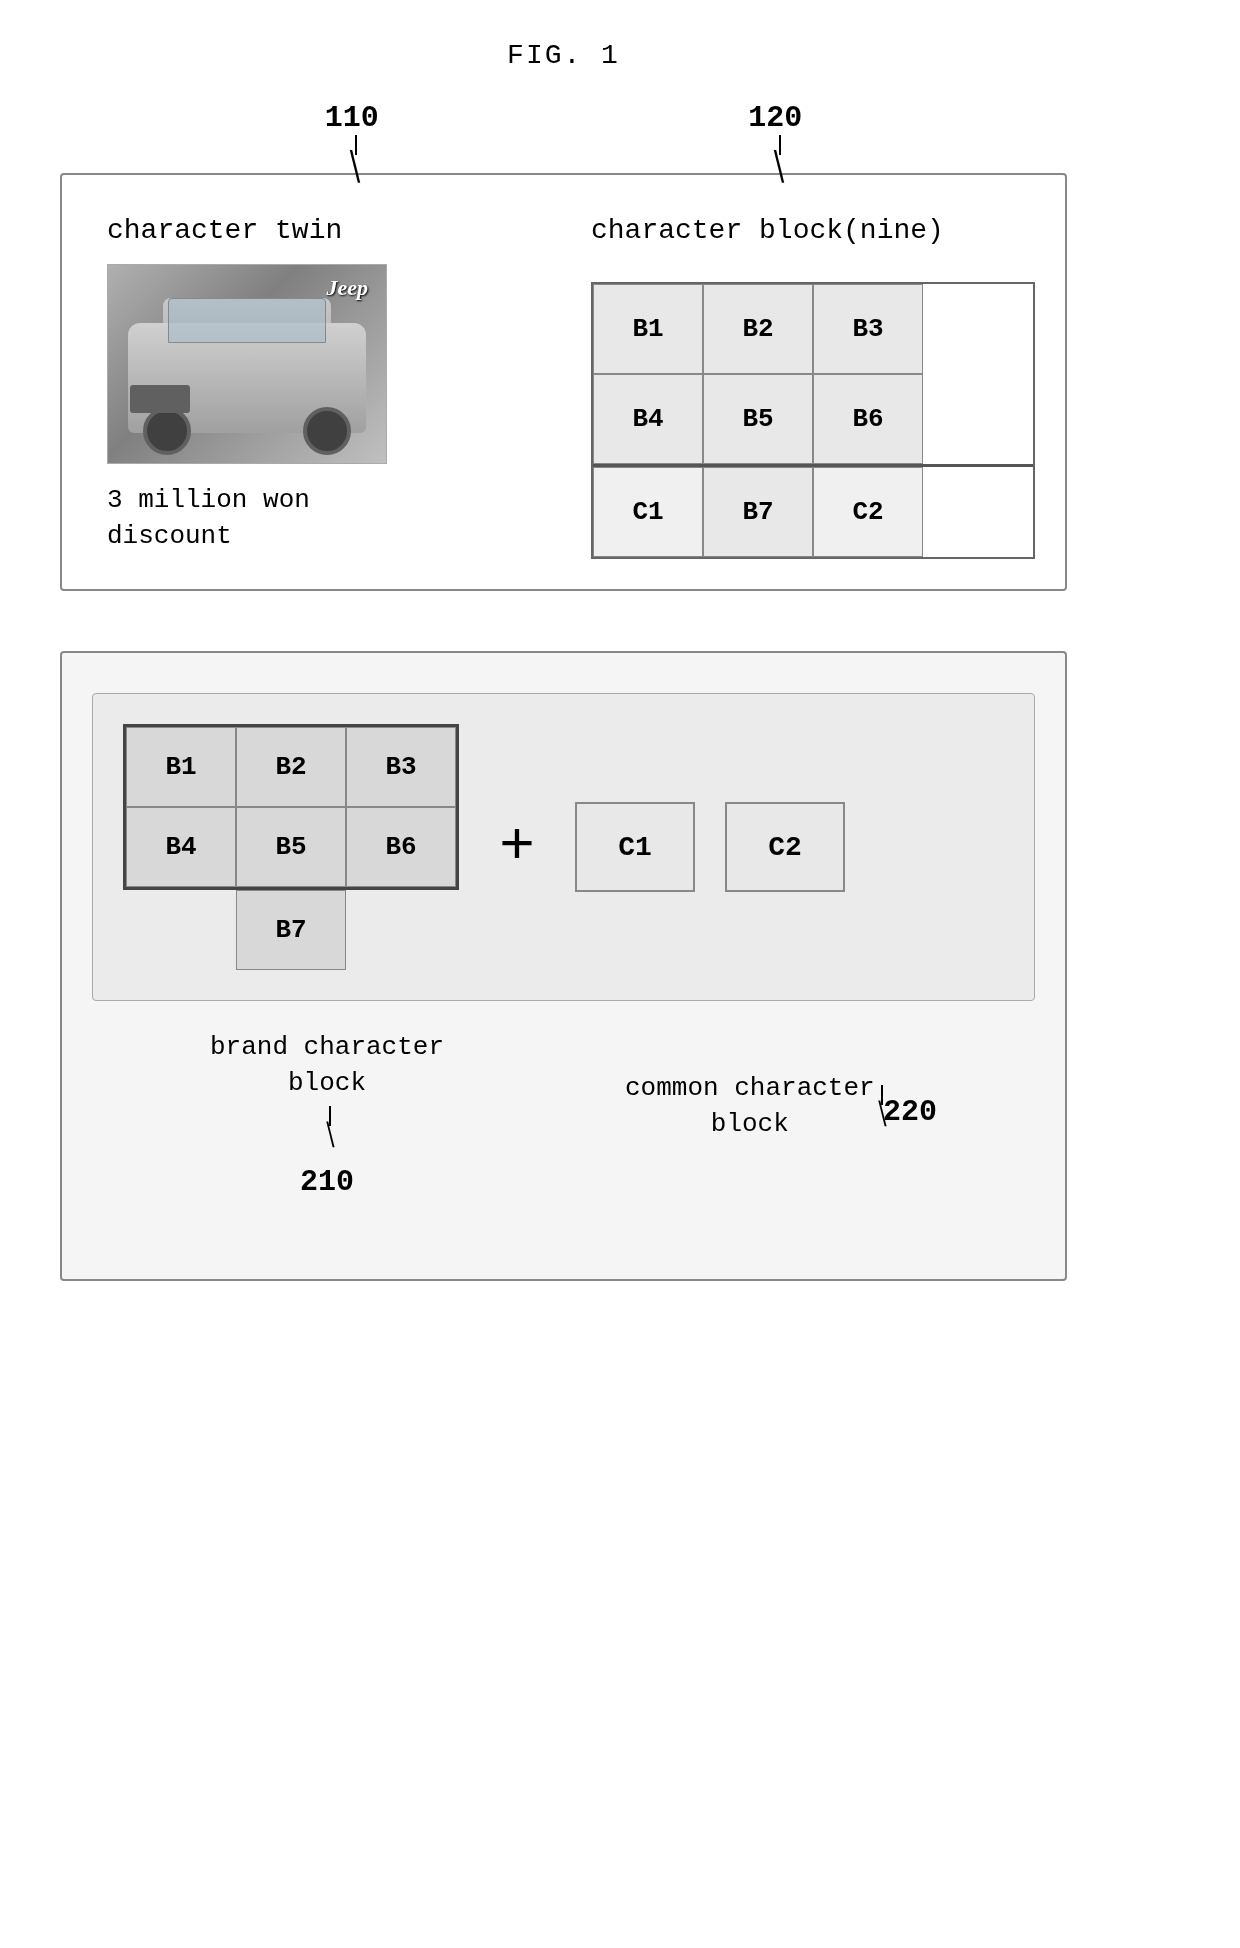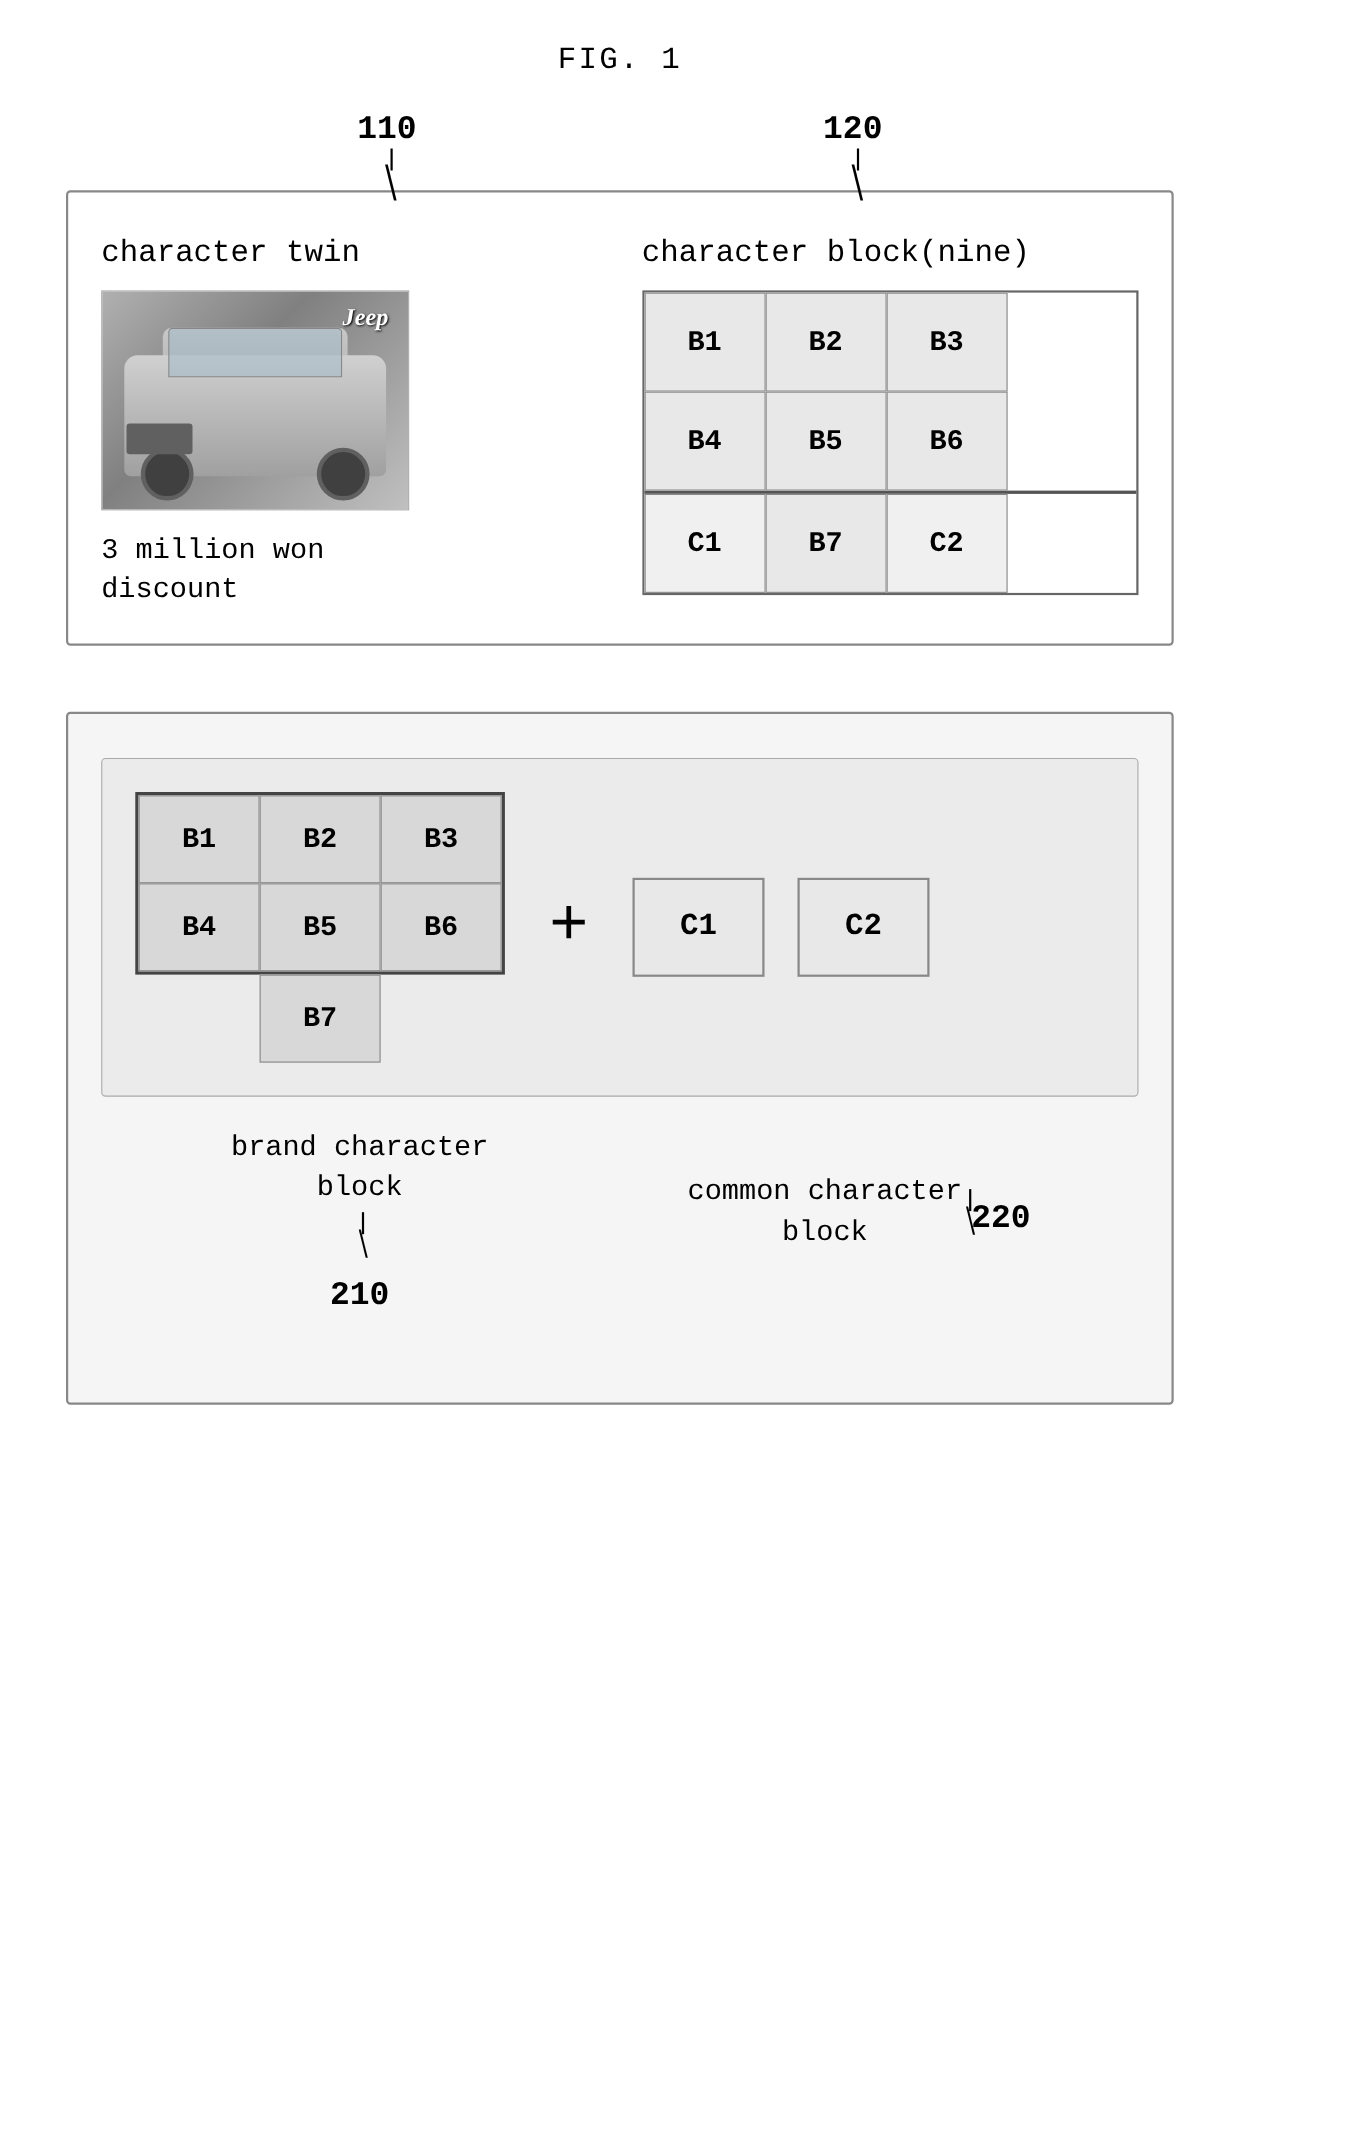--- a/index.html
+++ b/index.html
@@ -22,21 +22,21 @@
       font-size: 28px;
       font-weight: normal;
       letter-spacing: 2px;
       margin-bottom: 30px;
       font-family: 'Courier New', Courier, monospace;
     }
 
     .fig1-container {
       border: 2px solid #888;
       border-radius: 4px;
-      padding: 40px 30px 30px 30px;
+      padding: 40px 30px 30px 45px;
       display: flex;
       flex-direction: row;
       gap: 40px;
       background: #fff;
       position: relative;
       margin-bottom: 60px;
     }
 
     
     .fig1-left {
@@ -141,21 +141,21 @@
       font-family: 'Courier New', Courier, monospace;
       margin-top: 8px;
       line-height: 1.4;
     }
 
     
     .fig1-right {
       flex: 1;
       display: flex;
       flex-direction: column;
-      gap: 10px;
+      gap: 28px;
     }
 
     .fig1-right-label {
       font-size: 28px;
       font-family: 'Courier New', Courier, monospace;
       margin-bottom: 8px;
     }
 
     .char-block-grid {
       border: 2px solid #666;

